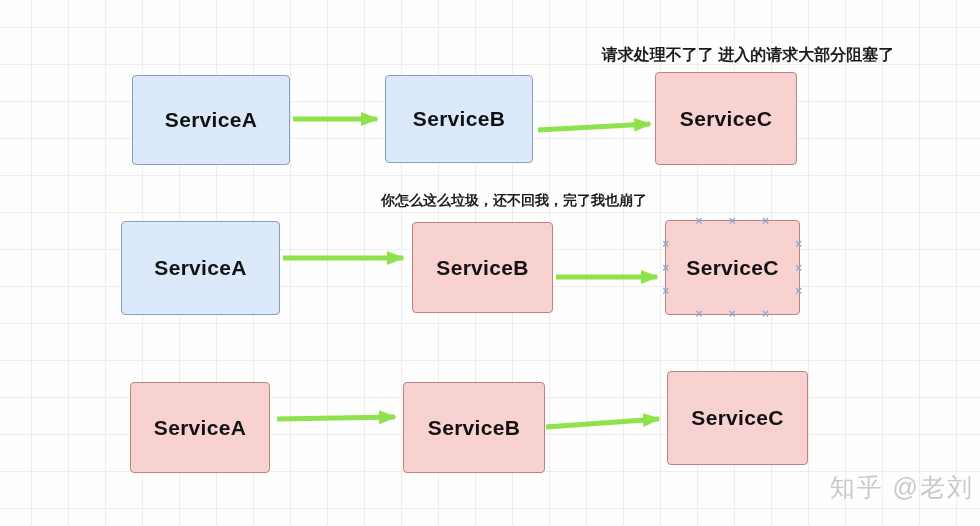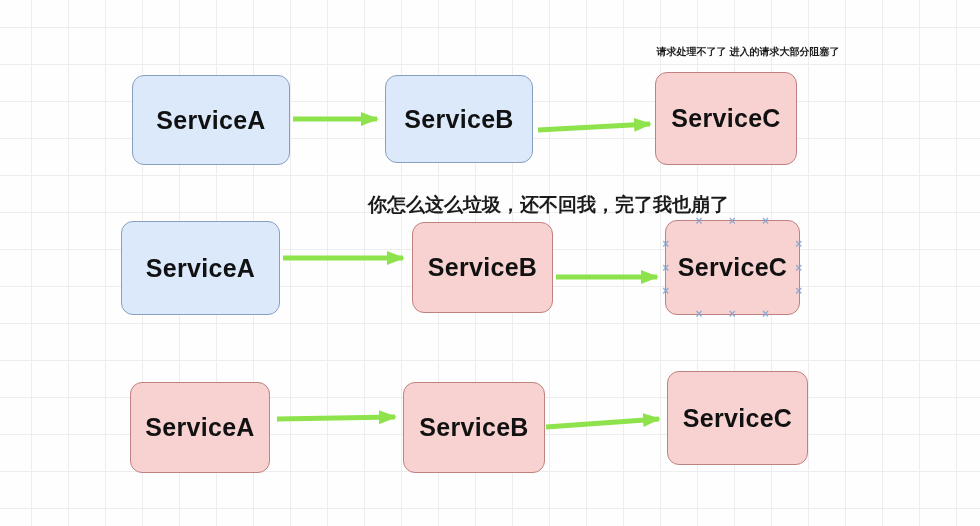--- a/index.html
+++ b/index.html
@@ -8,31 +8,31 @@
     position:relative;width:980px;height:526px;overflow:hidden;
     background-color:#fefefe;
     background-image:
       linear-gradient(#ededed 1px, transparent 1px),
       linear-gradient(90deg, #ededed 1px, transparent 1px);
     background-size:37px 37px;
     background-position:-6px -10px;
   }
   .node{
     position:absolute;display:flex;align-items:center;justify-content:center;
-    border-radius:12px;box-sizing:border-box;
-    font-weight:bold;font-size:25px;color:#111;
+    border-radius:4px;box-sizing:border-box;
+    font-weight:bold;font-size:21px;color:#111;
     letter-spacing:0.3px;
   }
   .node.blue{background:#dbe9fb;border:1px solid #87a0bd;}
   .node.pink{background:#f8d2d0;border:1px solid #bf8280;text-align:center;}
   .annotation{
-    position:absolute;font-size:19px;font-weight:bold;color:#1b1b1b;
+    position:absolute;font-size:14px;font-weight:bold;color:#1b1b1b;
     white-space:nowrap;text-align:center;
   }
-  .annotation.small{font-size:10px;}
+  .annotation.small{font-size:16px;}
   .watermark{
     position:absolute;font-size:25px;color:#c8c8c8;letter-spacing:2px;
     text-shadow:1px 1px 0 #ffffff,2px 2px 1px rgba(255,255,255,0.9);
     white-space:nowrap;
   }
   .arrows{position:absolute;left:0;top:0;width:980px;height:526px;pointer-events:none;}
   
   .cp{position:absolute;width:10px;height:10px;margin-left:-5px;margin-top:-5px;
       display:flex;align-items:center;justify-content:center;}
   .cp::after{content:"\00d7";color:#7fa3cf;font-size:12px;font-weight:bold;line-height:10px;
@@ -96,14 +96,15 @@
   <div class="node pink" style="left:130px;top:382px;width:140px;height:91px;">
     <span>ServiceA</span>
   </div>
   <div class="node pink" style="left:403px;top:382px;width:142px;height:91px;">
     <span>ServiceB</span>
   </div>
   <div class="node pink" style="left:667px;top:371px;width:141px;height:94px;">
     <span>ServiceC</span>
   </div>
 
+  <div class="watermark" style="right:6px;top:471px;">知乎 @老刘</div>
 
 </div>
 
 </body></html>

